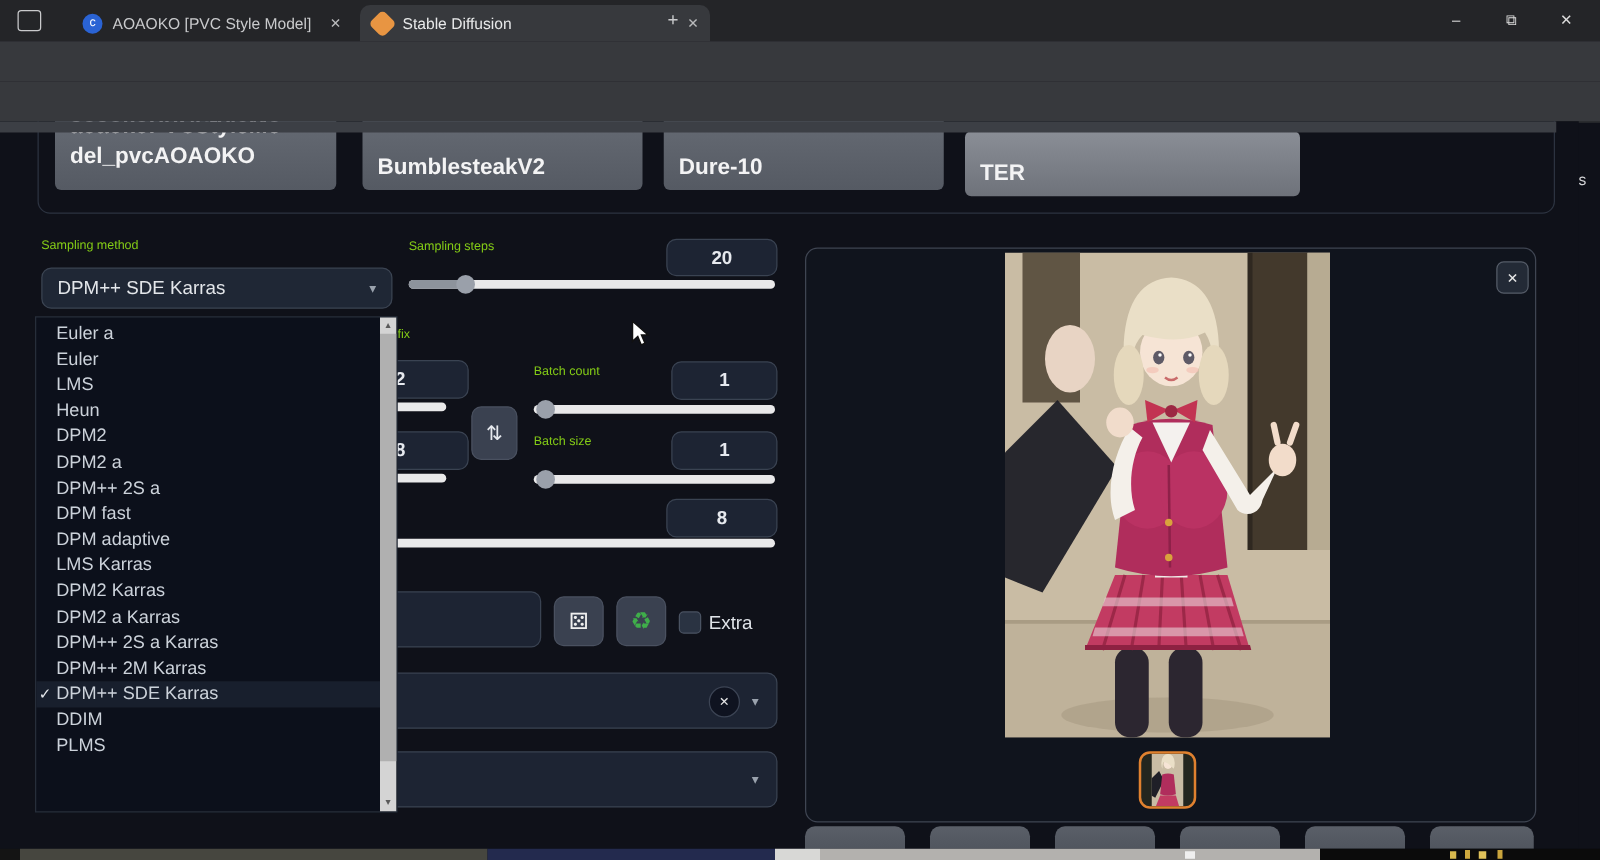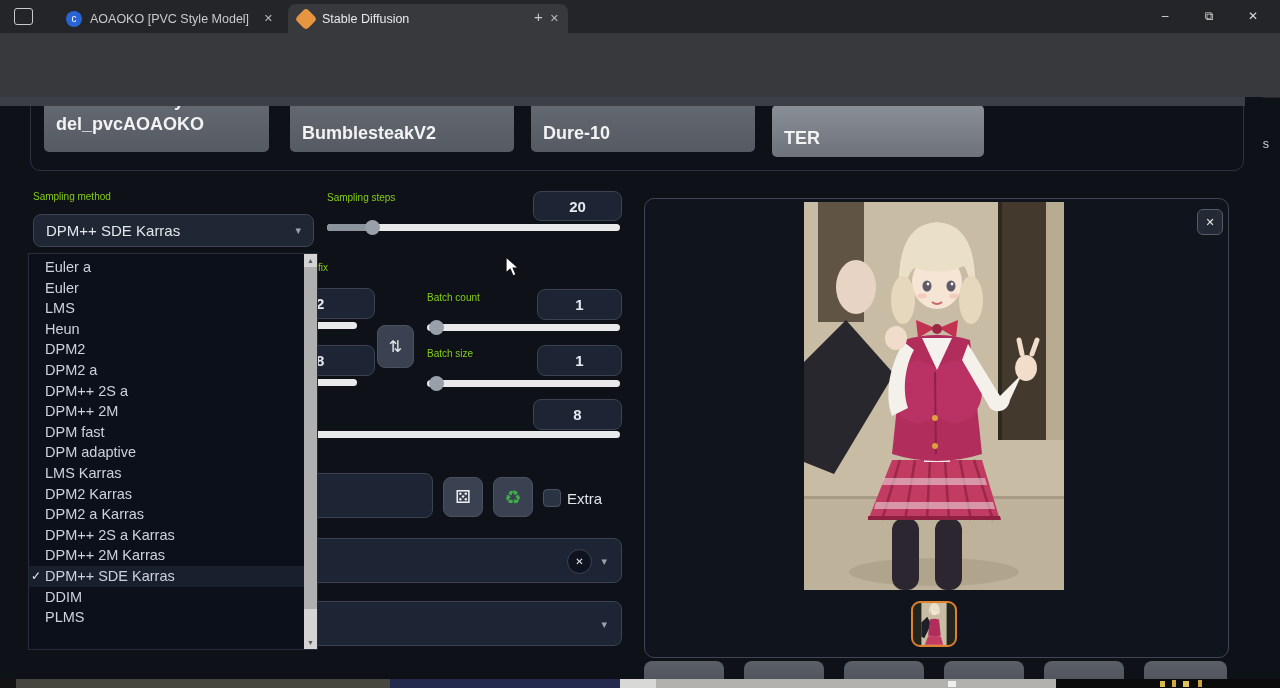--- a/index.html
+++ b/index.html
@@ -193,21 +193,21 @@
     <div class="abs card" style="left:44px;top:-9px;width:225px;height:64px;">
       <span class="l1">aoaokoPVCStyleMo</span>
       <span class="l2">del_pvcAOAOKO</span>
     </div>
     <div class="abs card" style="left:290px;top:-9px;width:224px;height:64px;">
       <span class="cardlabel">BumblesteakV2</span>
       </div>
     <div class="abs card" style="left:531px;top:-9px;width:224px;height:64px;">
       <span class="cardlabel">Dure-10</span>
       </div>
-    <div class="abs card" id="card4" style="left:772px;top:8px;width:212px;height:52px;">
+    <div class="abs card" id="card4" style="left:772px;top:8px;width:268px;height:52px;">
       <span class="cardlabel">TER</span>
       </div>
 
     <div class="abs label" style="left:33px;top:94px;">Sampling method</div>
     <div class="abs" id="select">
       <span style="margin-left:12px;">DPM++ SDE Karras</span>
       <span class="caret">▾</span>
     </div>
 
     <div class="abs label" style="left:327px;top:95px;text-align:right;">Sampling steps</div>
@@ -255,21 +255,20 @@
 
     <div class="abs" id="ddlist">
       <div style="padding-top:3px;">
         <div class="dditem">Euler a</div>
         <div class="dditem">Euler</div>
         <div class="dditem">LMS</div>
         <div class="dditem">Heun</div>
         <div class="dditem">DPM2</div>
         <div class="dditem">DPM2 a</div>
         <div class="dditem">DPM++ 2S a</div>
-        <div class="dditem">DPM++ 2M</div>
         <div class="dditem">DPM fast</div>
         <div class="dditem">DPM adaptive</div>
         <div class="dditem">LMS Karras</div>
         <div class="dditem">DPM2 Karras</div>
         <div class="dditem">DPM2 a Karras</div>
         <div class="dditem">DPM++ 2S a Karras</div>
         <div class="dditem">DPM++ 2M Karras</div>
         <div class="dditem sel">
           <span class="chk">✓</span>
           <span>DPM++ SDE Karras</span></div>

